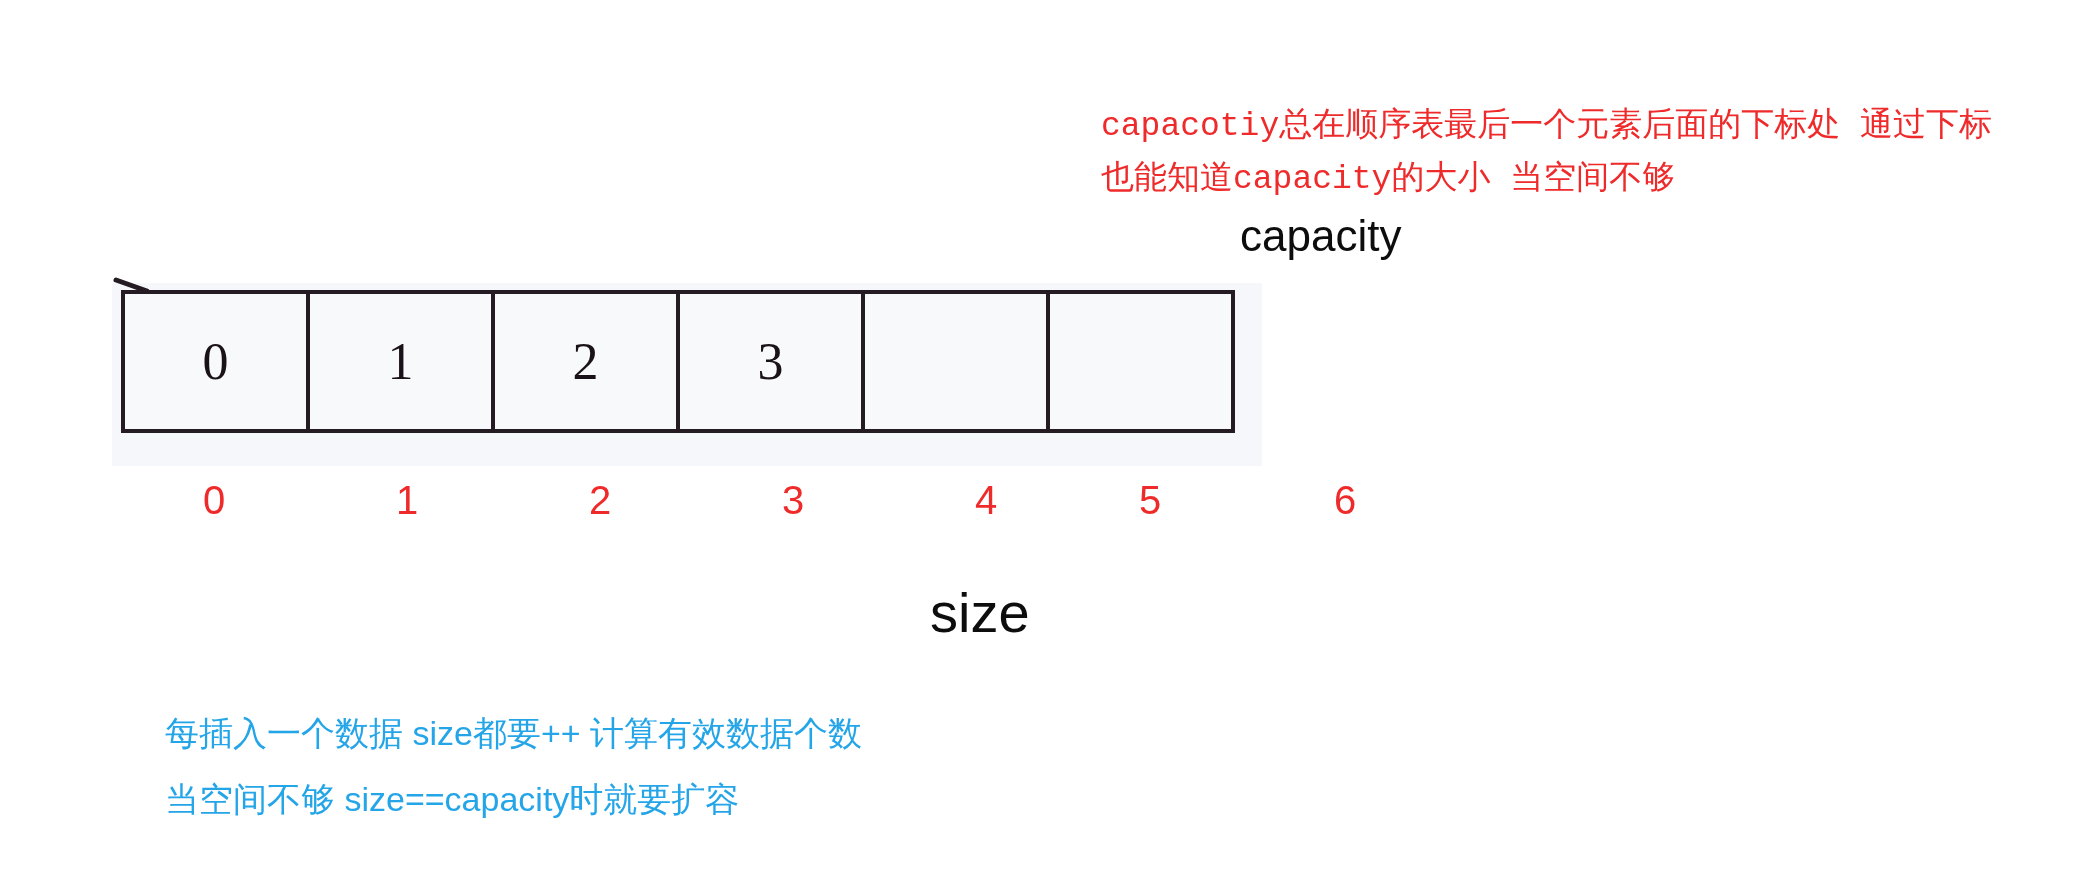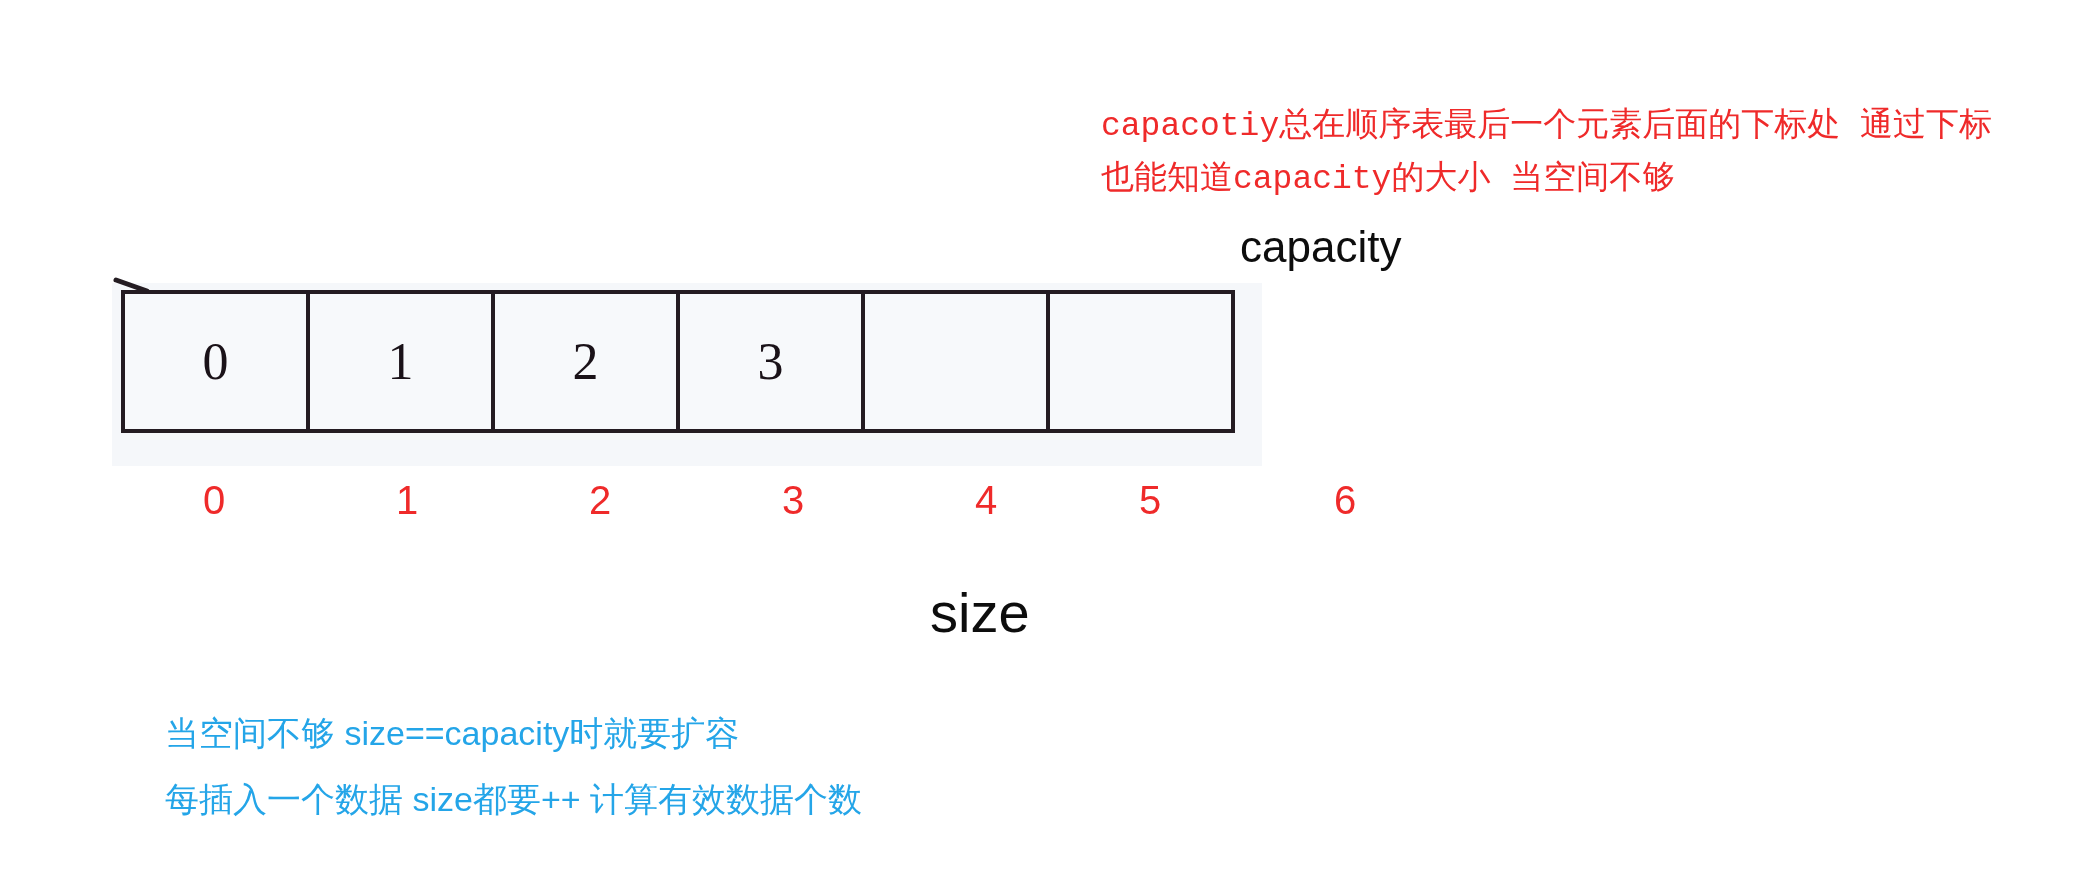--- a/index.html
+++ b/index.html
@@ -33,21 +33,21 @@
     letter-spacing: 0px;
     white-space: nowrap;
     margin-left: 11px;
   }
   .note-red .line { display: block; }
 
   
   .label-capacity {
     position: absolute;
     left: 1240px;
-    top: 222px;
+    top: 211px;
     color: #0d0d0d;
     font-family: "Liberation Sans", sans-serif;
     font-size: 44px;
     line-height: 50px;
     white-space: nowrap;
   }
 
   
   .array-panel {
     position: absolute;
@@ -189,17 +189,17 @@
     <span class="index-num" style="left: 479px;">2</span>
     <span class="index-num" style="left: 672px;">3</span>
     <span class="index-num" style="left: 865px;">4</span>
     <span class="index-num" style="left: 1029px;">5</span>
     <span class="index-num" style="left: 1224px;">6</span>
   </div>
 
   <div class="label-size">size</div>
 
   <div class="note-blue">
+    <span class="line">每插入一个数据 size都要++ 计算有效数据个数</span>
     <span class="line">当空间不够 size==capacity时就要扩容</span>
-    <span class="line">每插入一个数据 size都要++ 计算有效数据个数</span>
   </div>
 
 </div>
 
 </body></html>

